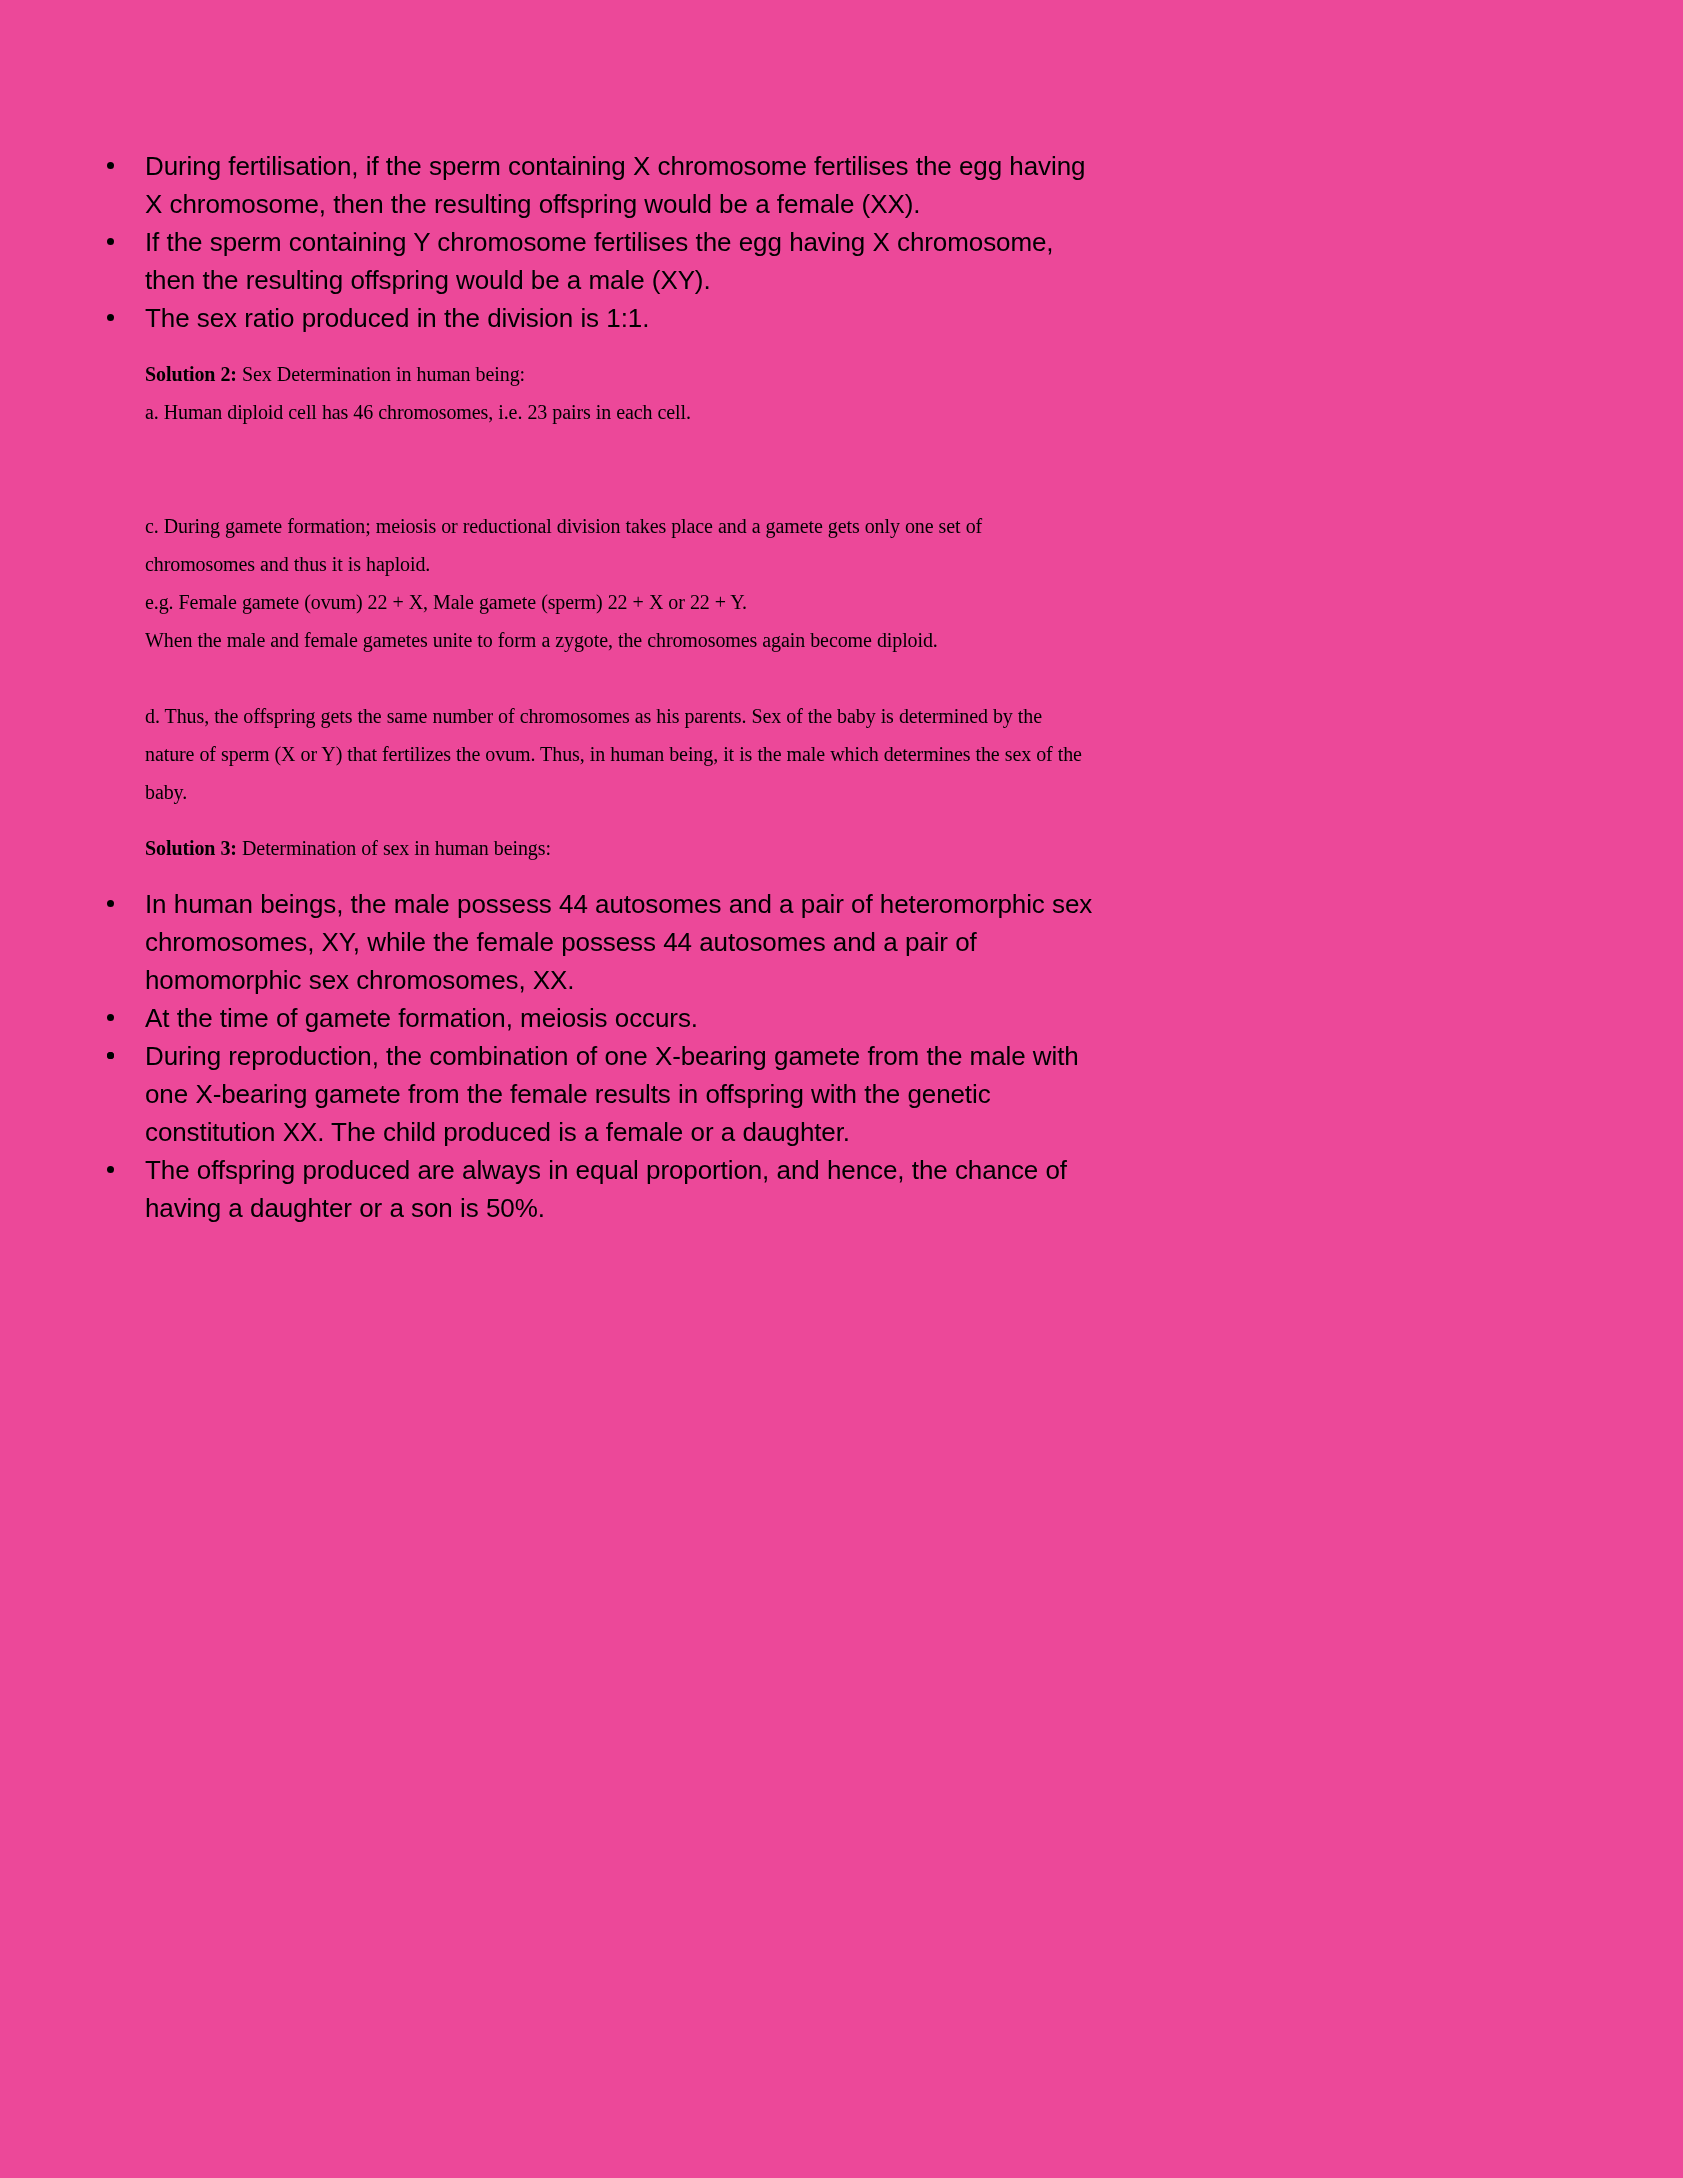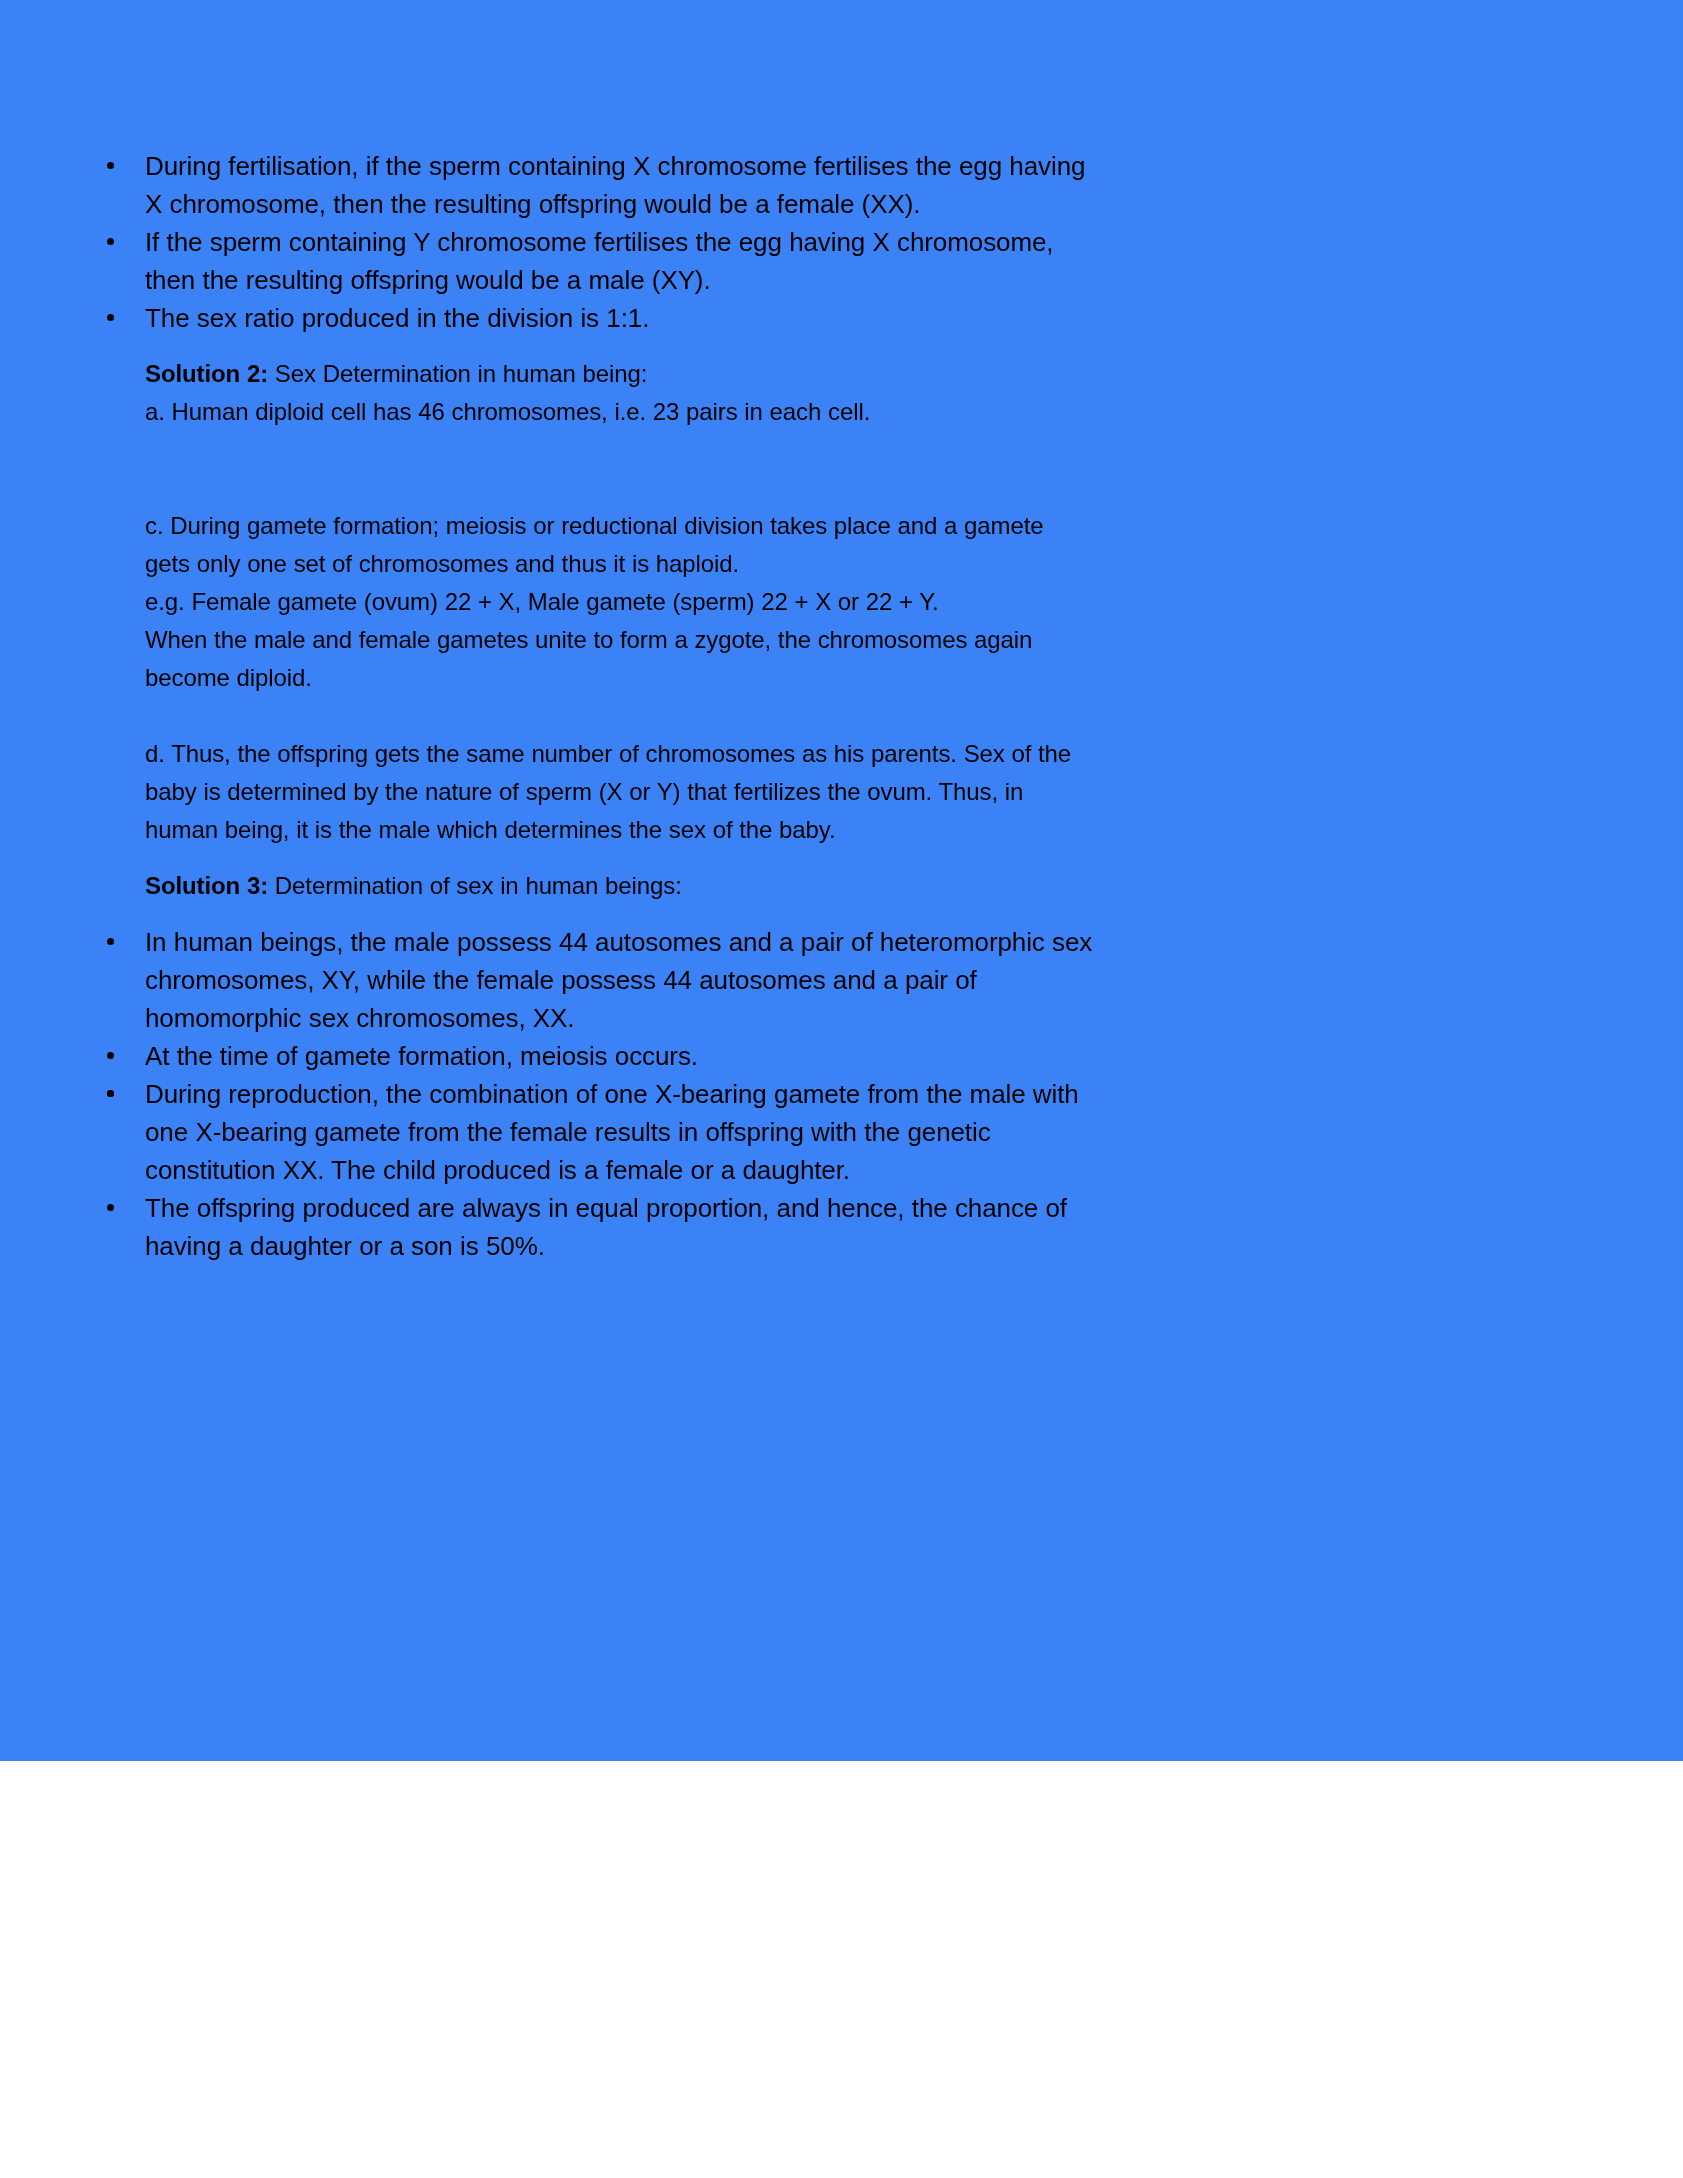--- a/index.html
+++ b/index.html
@@ -10,22 +10,22 @@
   body {
     width: 1683px;
     height: 2178px;
     font-family: "Liberation Sans", sans-serif;
     color: #000000;
     -webkit-font-smoothing: antialiased;
   }
   .page {
     position: relative;
     width: 1683px;
-    height: 1761px;
-    background: #3b82f6;
+    height: 2178px;
+    background: #ec4899;
     box-sizing: border-box;
     padding: 147px 0 0 0;
     overflow: hidden;
   }
   .content {
     width: 1000px;
     margin-left: 95px;
   }
 
   
@@ -48,26 +48,27 @@
     left: 12px;
     top: 15px;
     width: 7px;
     height: 7px;
     background: #000;
     border-radius: 50%;
   }
 
   
   .para {
-    font-size: 24px;
+    font-size: 20px;
     line-height: 38px;
     letter-spacing: -0.1px;
     margin: 0;
     padding-left: 50px;
     word-spacing: 0.2px;
+    font-family: Liberation Serif, serif;
   }
   .gap {
     height: 38px;
   }
   .smallgap {
     height: 18px;
   }
   .sol-label {
     font-weight: bold;
   }

